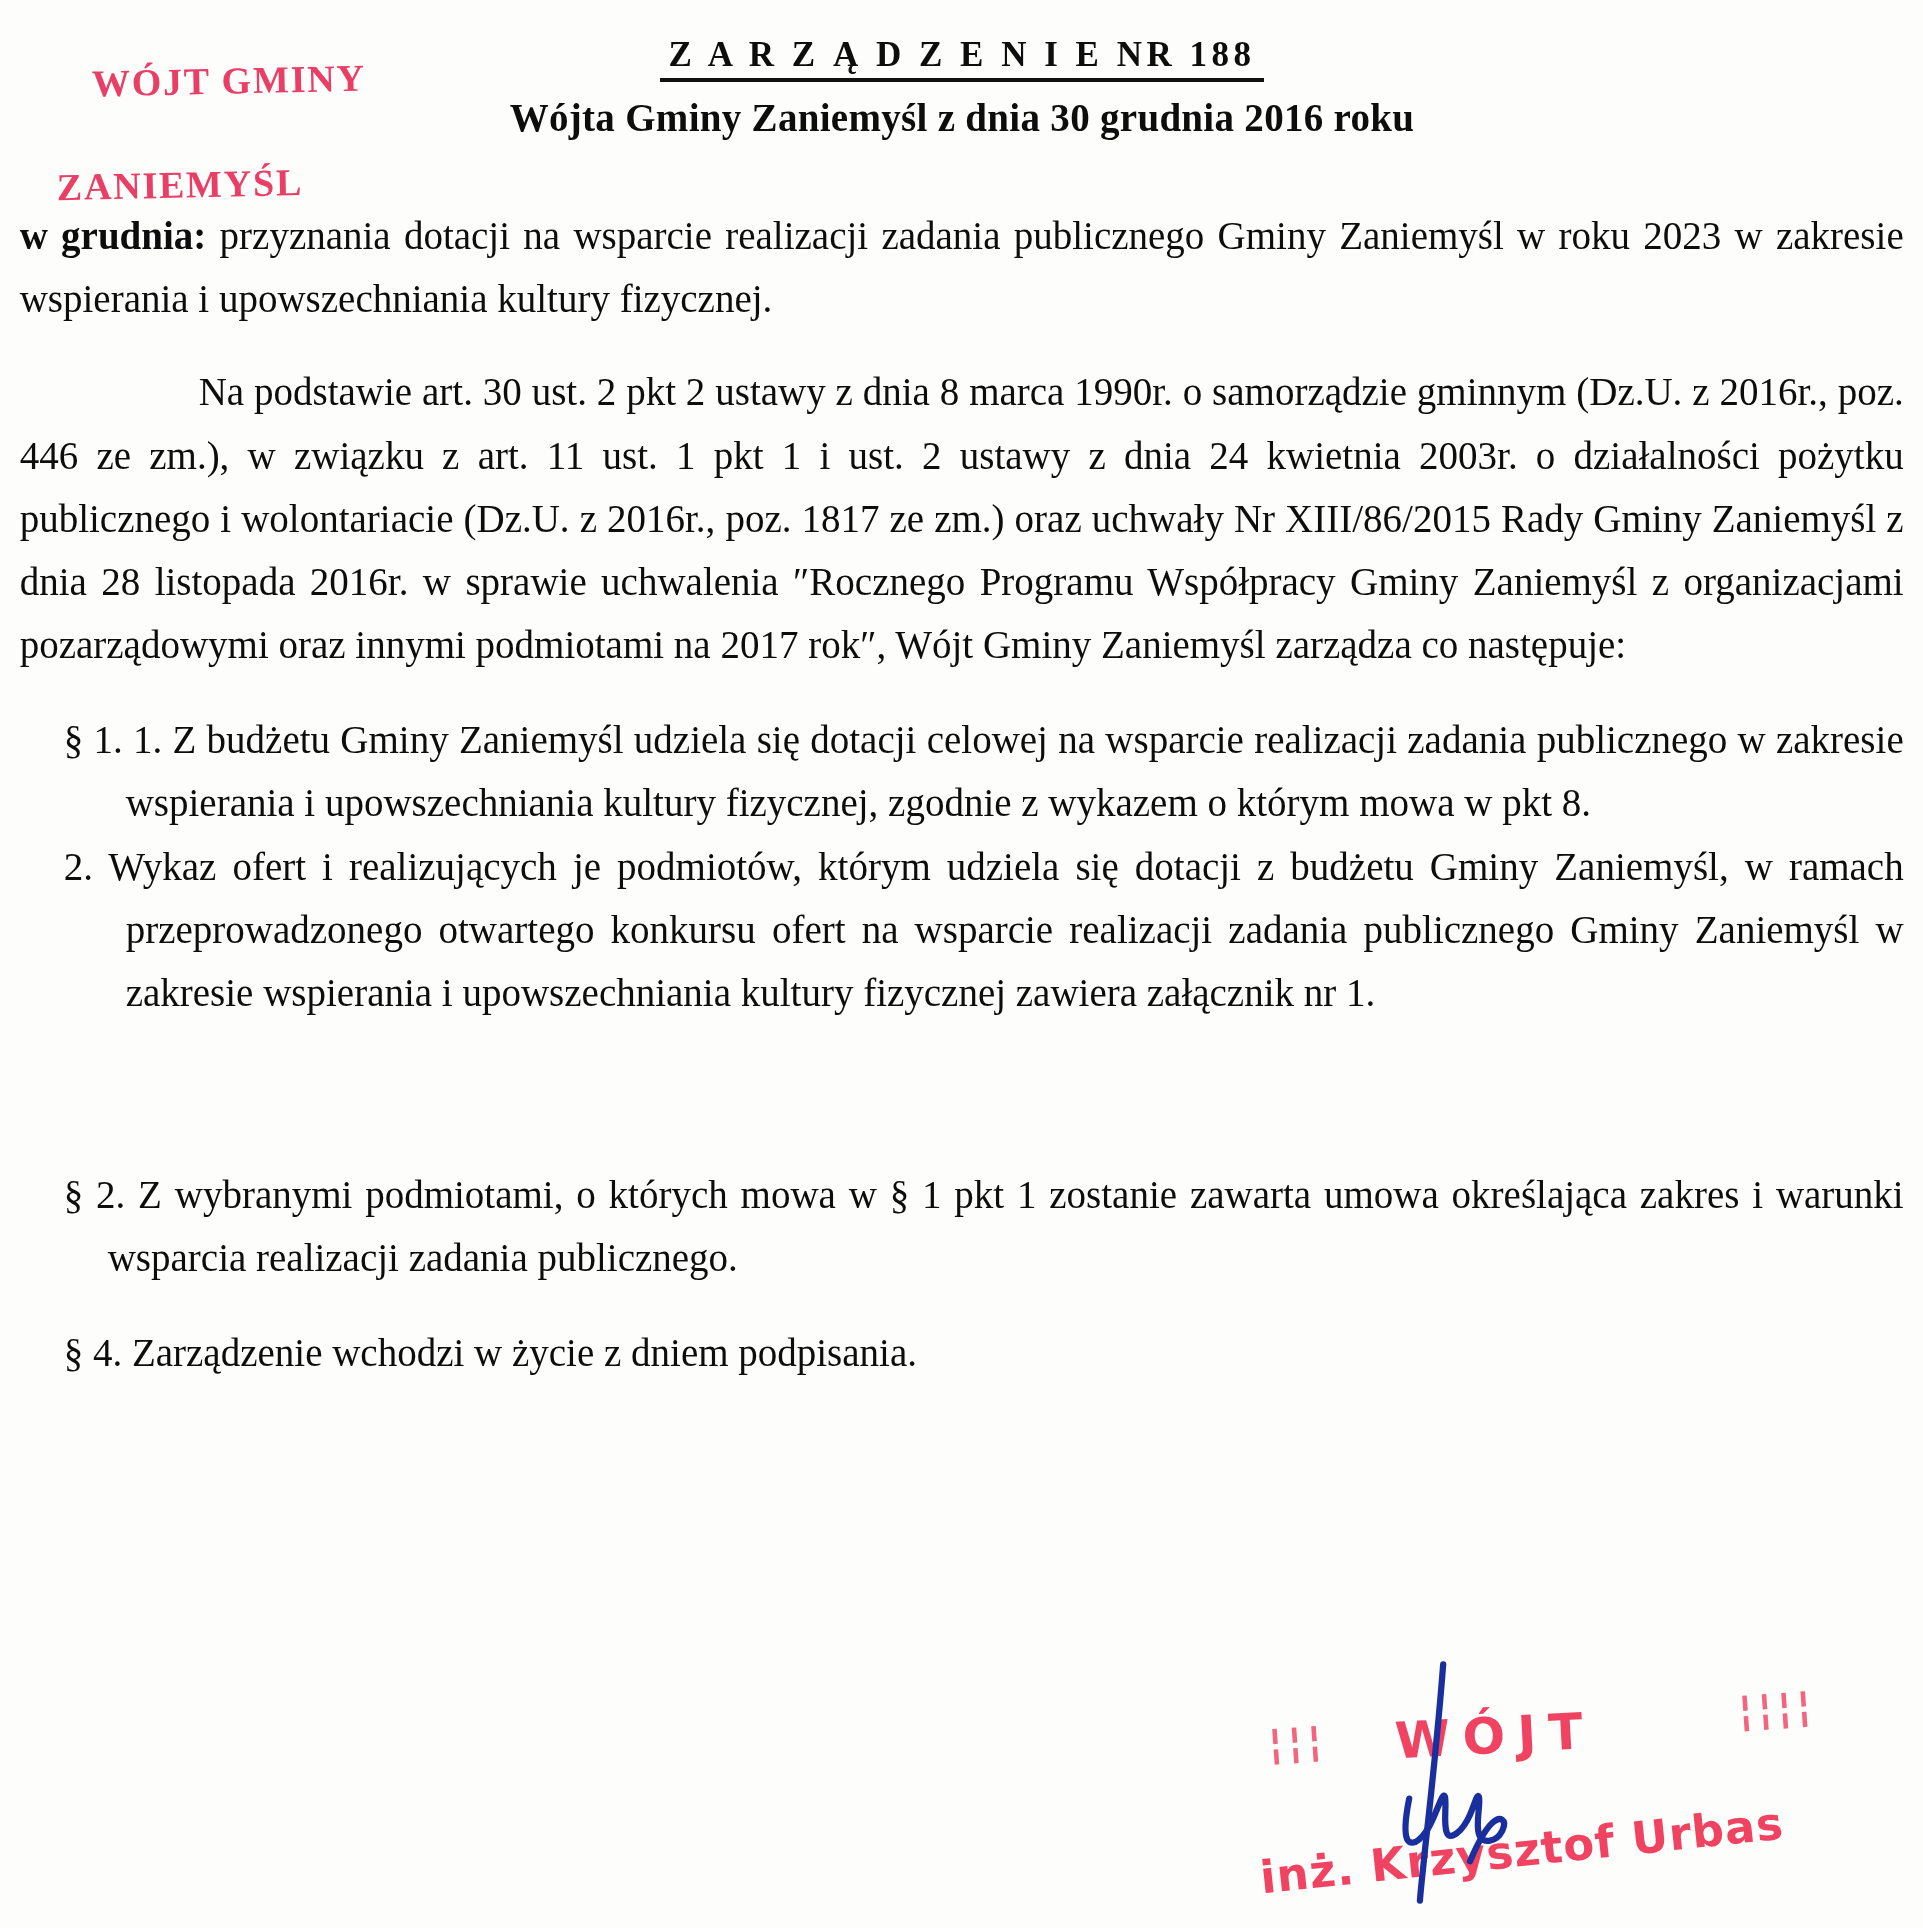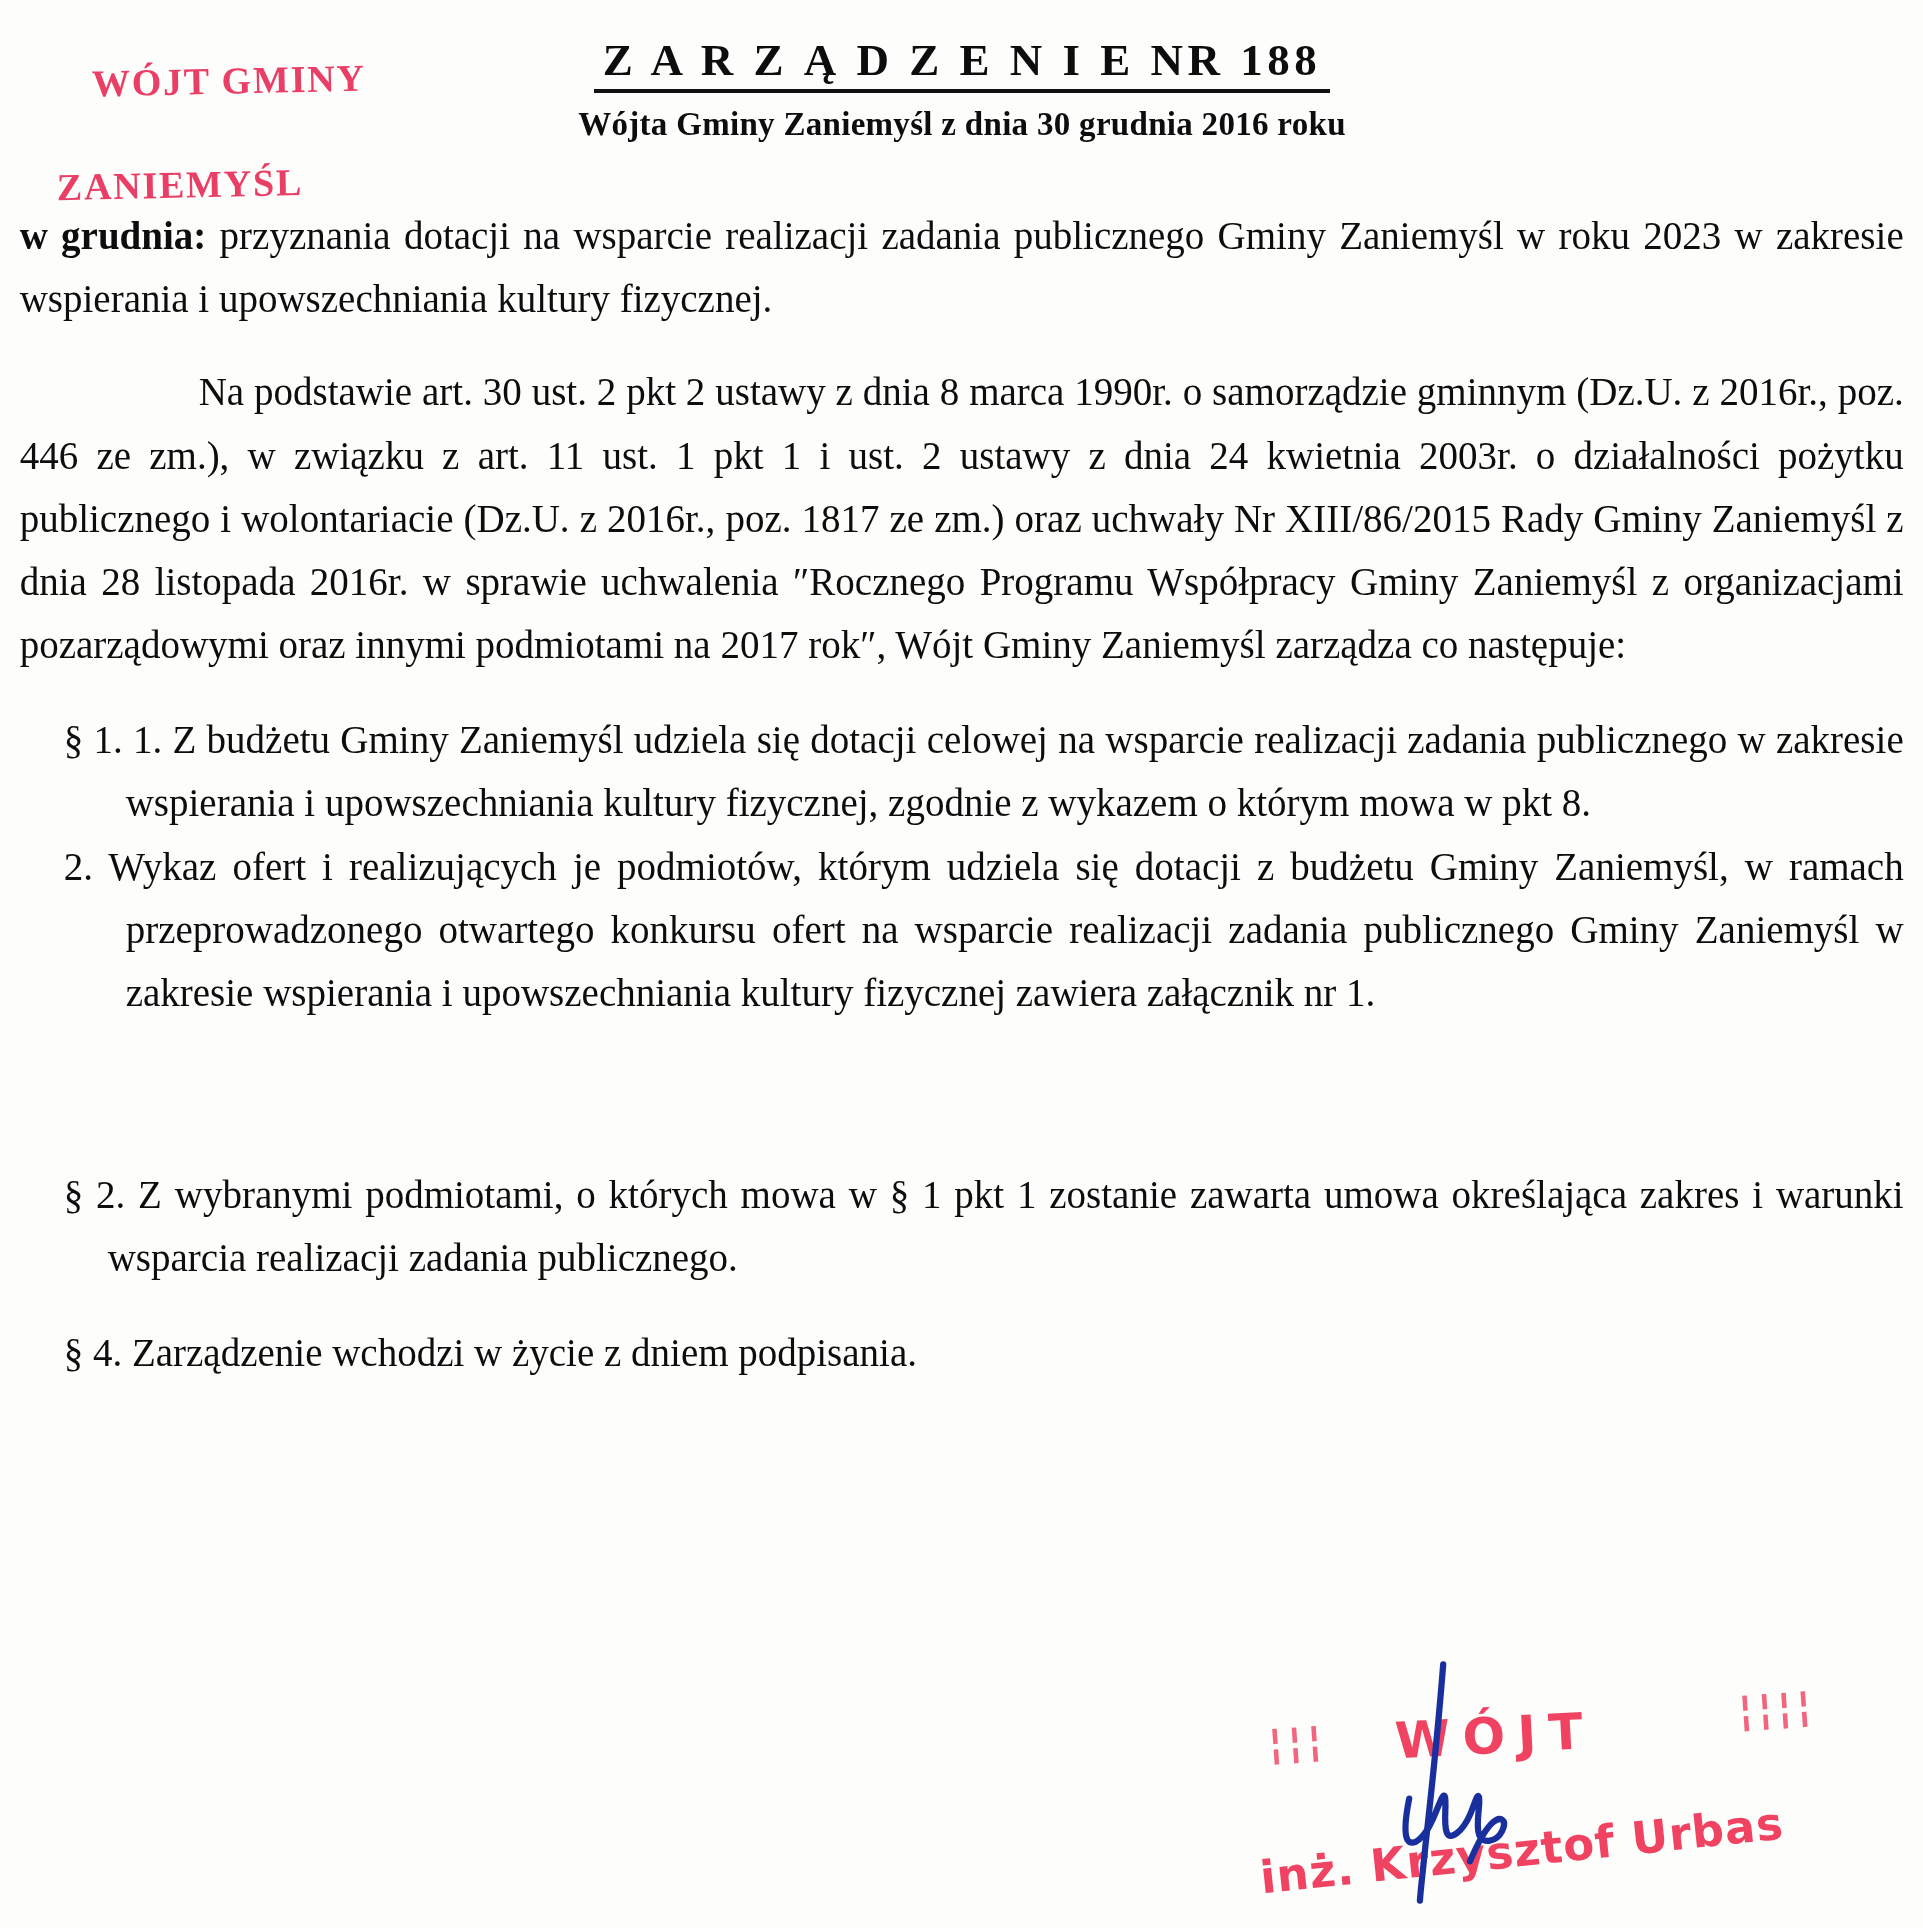--- a/index.html
+++ b/index.html
@@ -40,30 +40,30 @@
   
   .title-block {
     position: absolute;
     left: 0;
     top: 36px;
     width: 1924px;
     text-align: center;
   }
   .doc-title {
     font-weight: bold;
-    font-size: 45px;
+    font-size: 35px;
     letter-spacing: 4.5px;
     display: inline-block;
     border-bottom: 4.5px solid #111;
     padding: 0 9px 3.6px 9px;
     line-height: 1.1;
   }
   .doc-subtitle {
     font-weight: bold;
-    font-size: 33px;
+    font-size: 39px;
     margin-top: 12.5px;
     letter-spacing: 0.3px;
   }
 
   
   .body {
     position: absolute;
     left: 19.7px;
     top: 204px;
     width: 1884px;

